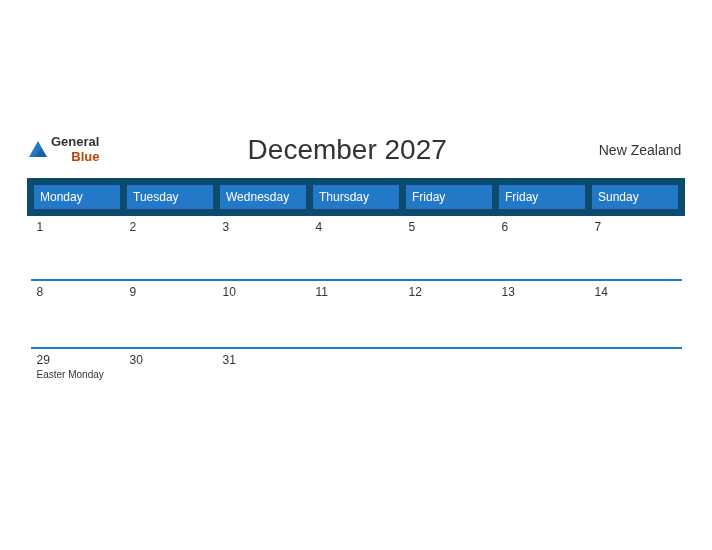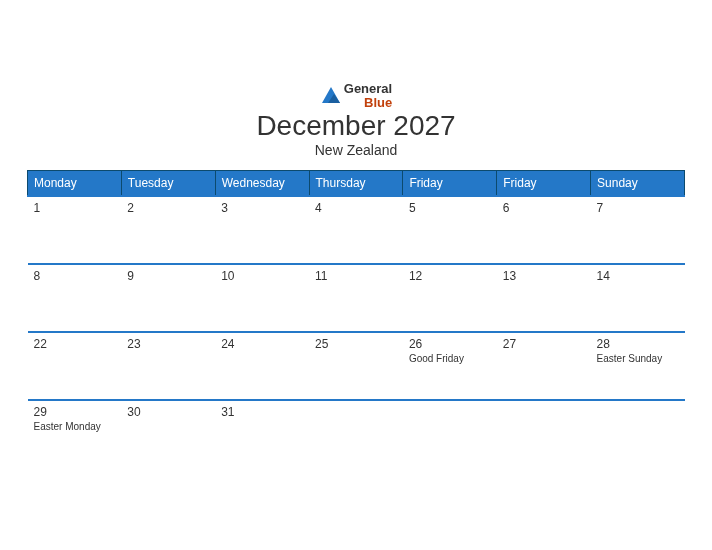--- a/index.html
+++ b/index.html
@@ -15,21 +15,20 @@
     .calendar-wrapper {
       width: 690px;
       padding: 16px;
       background: #fff;
     }
     .calendar-header {
       display: flex;
       justify-content: space-between;
       align-items: center;
       margin-bottom: 12px;
-      flex-direction: column;
     }
     .logo {
       display: flex;
       align-items: center;
       font-size: 13px;
       font-weight: bold;
       color: #333;
       line-height: 1.1;
     }
     .logo-text {
@@ -60,21 +59,21 @@
       width: 100%;
       border-collapse: collapse;
     }
     .calendar-table thead tr th {
       background-color: #2478c8;
       color: #fff;
       font-size: 12px;
       font-weight: normal;
       padding: 5px 6px;
       text-align: left;
-      border: 1px solid #0c4a6e;
+      border: 7px solid #0c4a6e;
     }
     .calendar-table tbody tr {
       height: 68px;
       vertical-align: top;
     }
     .calendar-table tbody tr td {
       border-top: 2px solid #2478c8;
       border-left: none;
       border-right: none;
       border-bottom: none;
@@ -174,45 +173,20 @@
           </td>
           <td>
             <span class="day-number">13</span>
           </td>
           <td>
             <span class="day-number">14</span>
           </td>
         </tr>
         <tr>
           <td>
-            <span class="day-number">22</span>
-          </td>
-          <td>
-            <span class="day-number">23</span>
-          </td>
-          <td>
-            <span class="day-number">24</span>
-          </td>
-          <td>
-            <span class="day-number">25</span>
-          </td>
-          <td>
-            <span class="day-number">26</span>
-            <span class="day-event">Good Friday</span>
-          </td>
-          <td>
-            <span class="day-number">27</span>
-          </td>
-          <td>
-            <span class="day-number">28</span>
-            <span class="day-event">Easter Sunday</span>
-          </td>
-        </tr>
-        <tr>
-          <td>
             <span class="day-number">29</span>
             <span class="day-event">Easter Monday</span>
           </td>
           <td>
             <span class="day-number">30</span>
           </td>
           <td>
             <span class="day-number">31</span>
           </td>
           <td class="empty-cell"></td>

